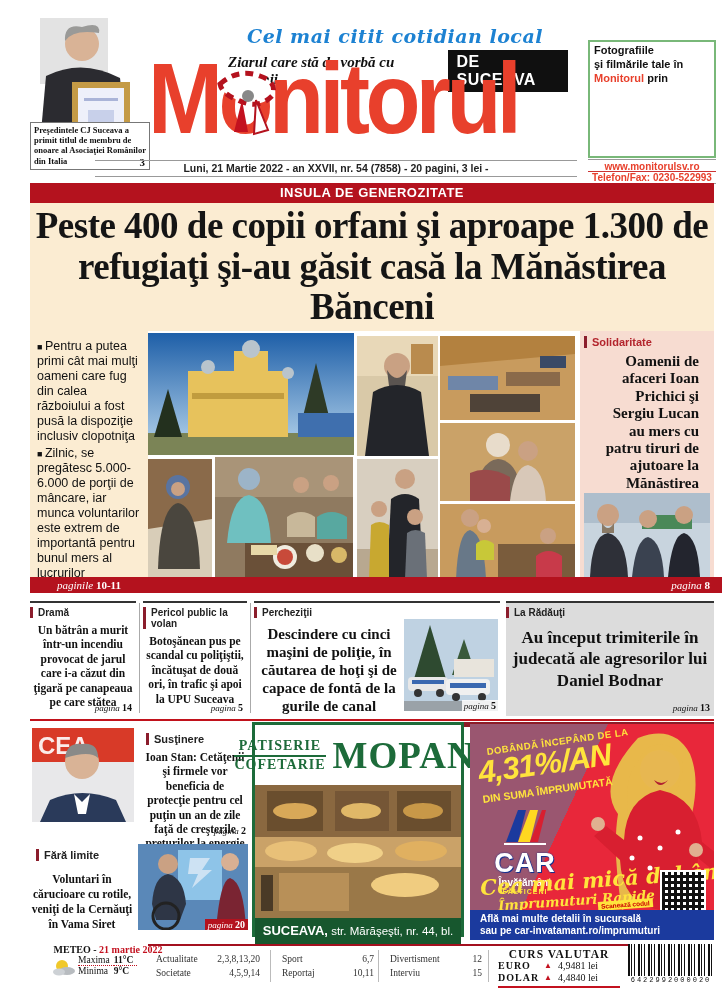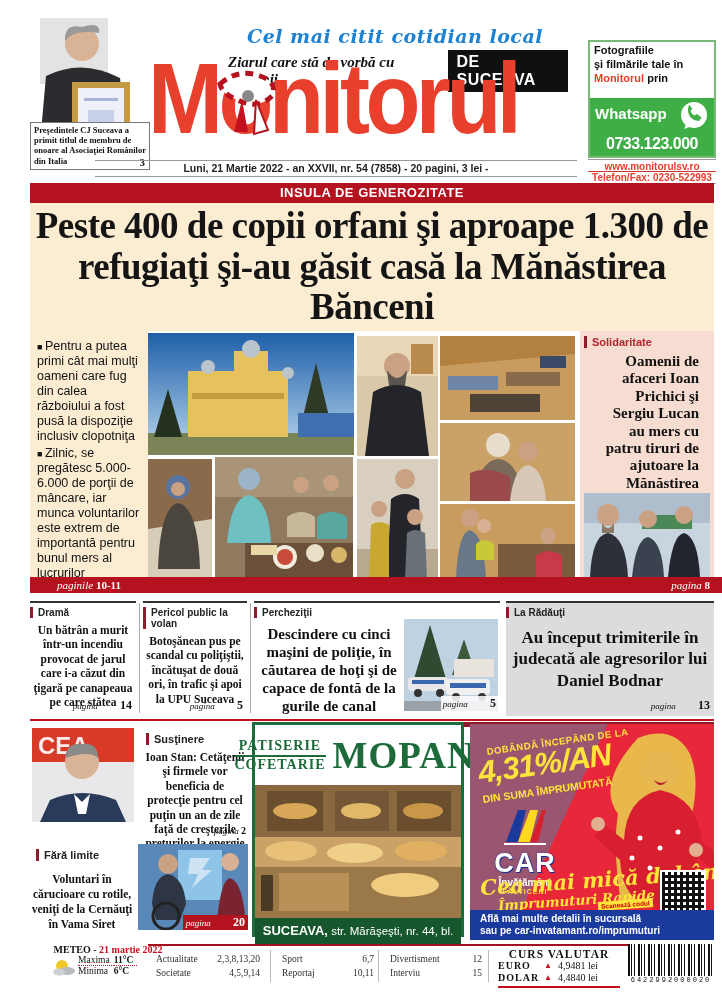--- a/index.html
+++ b/index.html
@@ -70,21 +70,21 @@
   .b-a{left:0;width:106px;}
   .b-b{left:113px;width:104px;}
   .b-c{left:224px;width:246px;}
   .b-d{left:476px;width:208px;background:#dcdcdc;}
   .bdiv{position:absolute;top:2px;width:1px;height:110px;background:#aaa;}
   .brief .kick{margin:4px 0 3px 0;font-size:10px;}
   .b-head{font:bold 11.5px/1.25 "Liberation Serif",serif;text-align:center;padding:2px 2px;}
   .b-c .b-head{font-size:15px;line-height:1.2;width:146px;padding-top:4px;}
   .b-d .b-head{font-size:17px;line-height:1.25;padding-top:6px;}
   .pref{position:absolute;right:4px;bottom:3px;font:italic 9px "Liberation Serif",serif;}
-  .pref b{font-style:normal;font-size:12px;margin-left:20px;}
+  .pref b{font-style:normal;font-size:10px;}
   .b-photo{position:absolute;right:2px;top:16px;width:94px;height:92px;}
   .b-photo .pref{background:rgba(255,255,255,.85);padding:0 2px;right:0;bottom:0;}
   .rule1{left:30px;top:719px;width:684px;height:2px;background:#c1121c;}
   .rule2{left:360px;top:722px;width:354px;height:5px;background:#8d1b28;}
 
   
   .sec2{left:30px;top:722px;width:684px;height:218px;}
   .stan{position:absolute;left:2px;top:6px;width:102px;height:94px;}
   .sust{position:absolute;left:112px;top:6px;width:106px;height:100px;}
   .s-head{font:bold 11.5px/1.25 "Liberation Serif",serif;text-align:center;padding:2px 1px;}
@@ -192,29 +192,20 @@
   <circle cx="40" cy="30" r="6" fill="#888"></circle>
   <path d="M34 34 L26 66 L40 66 Z" fill="#c3111f"></path>
   <path d="M48 34 L46 68 L60 64 Z" fill="#fff" stroke="#b4121e" stroke-width="2"></path>
 </svg>
 <div class="abs m-promo">
   <div class="txt">
     <div>Fotografiile</div>
     <div>şi filmările tale în</div>
     <div><span class="red">Monitorul</span><span> prin</span></div>
   </div>
-  <div class="m-wa">
-    <span class="w1">Whatsapp</span>
-    <svg class="wa-icon" viewBox="0 0 32 32">
-      <circle cx="16" cy="15" r="13" fill="#fff"></circle>
-      <path d="M6 29 l3 -7 5 4 z" fill="#fff"></path>
-      <path d="M10 9 q0 11 11 12 l2.5-3.5 -4.5-3.5 -2.5 1.5 q-3-1.5 -4-4.5 l1.8-2.2 -3.3-4.3 z" fill="#3fae47"></path>
-    </svg>
-    <span class="w2">0733.123.000</span>
-  </div>
 </div>
 <div class="abs m-web">www.monitorulsv.ro</div>
 <div class="abs m-tel">Telefon/Fax: 0230-522993</div>
 <div class="abs m-dateline">Luni, 21 Martie 2022 - an XXVII, nr. 54 (7858) - 20 pagini, 3 lei -</div>
 
 <div class="abs kicker-bar">INSULA DE GENEROZITATE</div>
 <div class="abs headline-block">Peste 400 de copii orfani şi aproape 1.300 de refugiaţi şi-au găsit casă la Mănăstirea Bănceni</div>
 
 <div class="abs story">
   <div class="bullets">
@@ -513,21 +504,21 @@
       <ellipse cx="7" cy="14" rx="6" ry="3.4" fill="#cdd1d5"></ellipse>
     </svg>
     <table>
       <tbody>
           <tr class="dash">
             <td>Maxima</td>
             <td class="v">11°C</td>
           </tr>
       <tr>
             <td>Minima</td>
-            <td class="v">6°C</td>
+            <td class="v">9°C</td>
           </tr>
     </tbody>
       </table>
   </div>
   <div class="idx-rule"></div>
   <div class="ig ig1">
     <div class="irow">
         <span>Actualitate</span>
         <span>2,3,8,13,20</span>
       </div>

